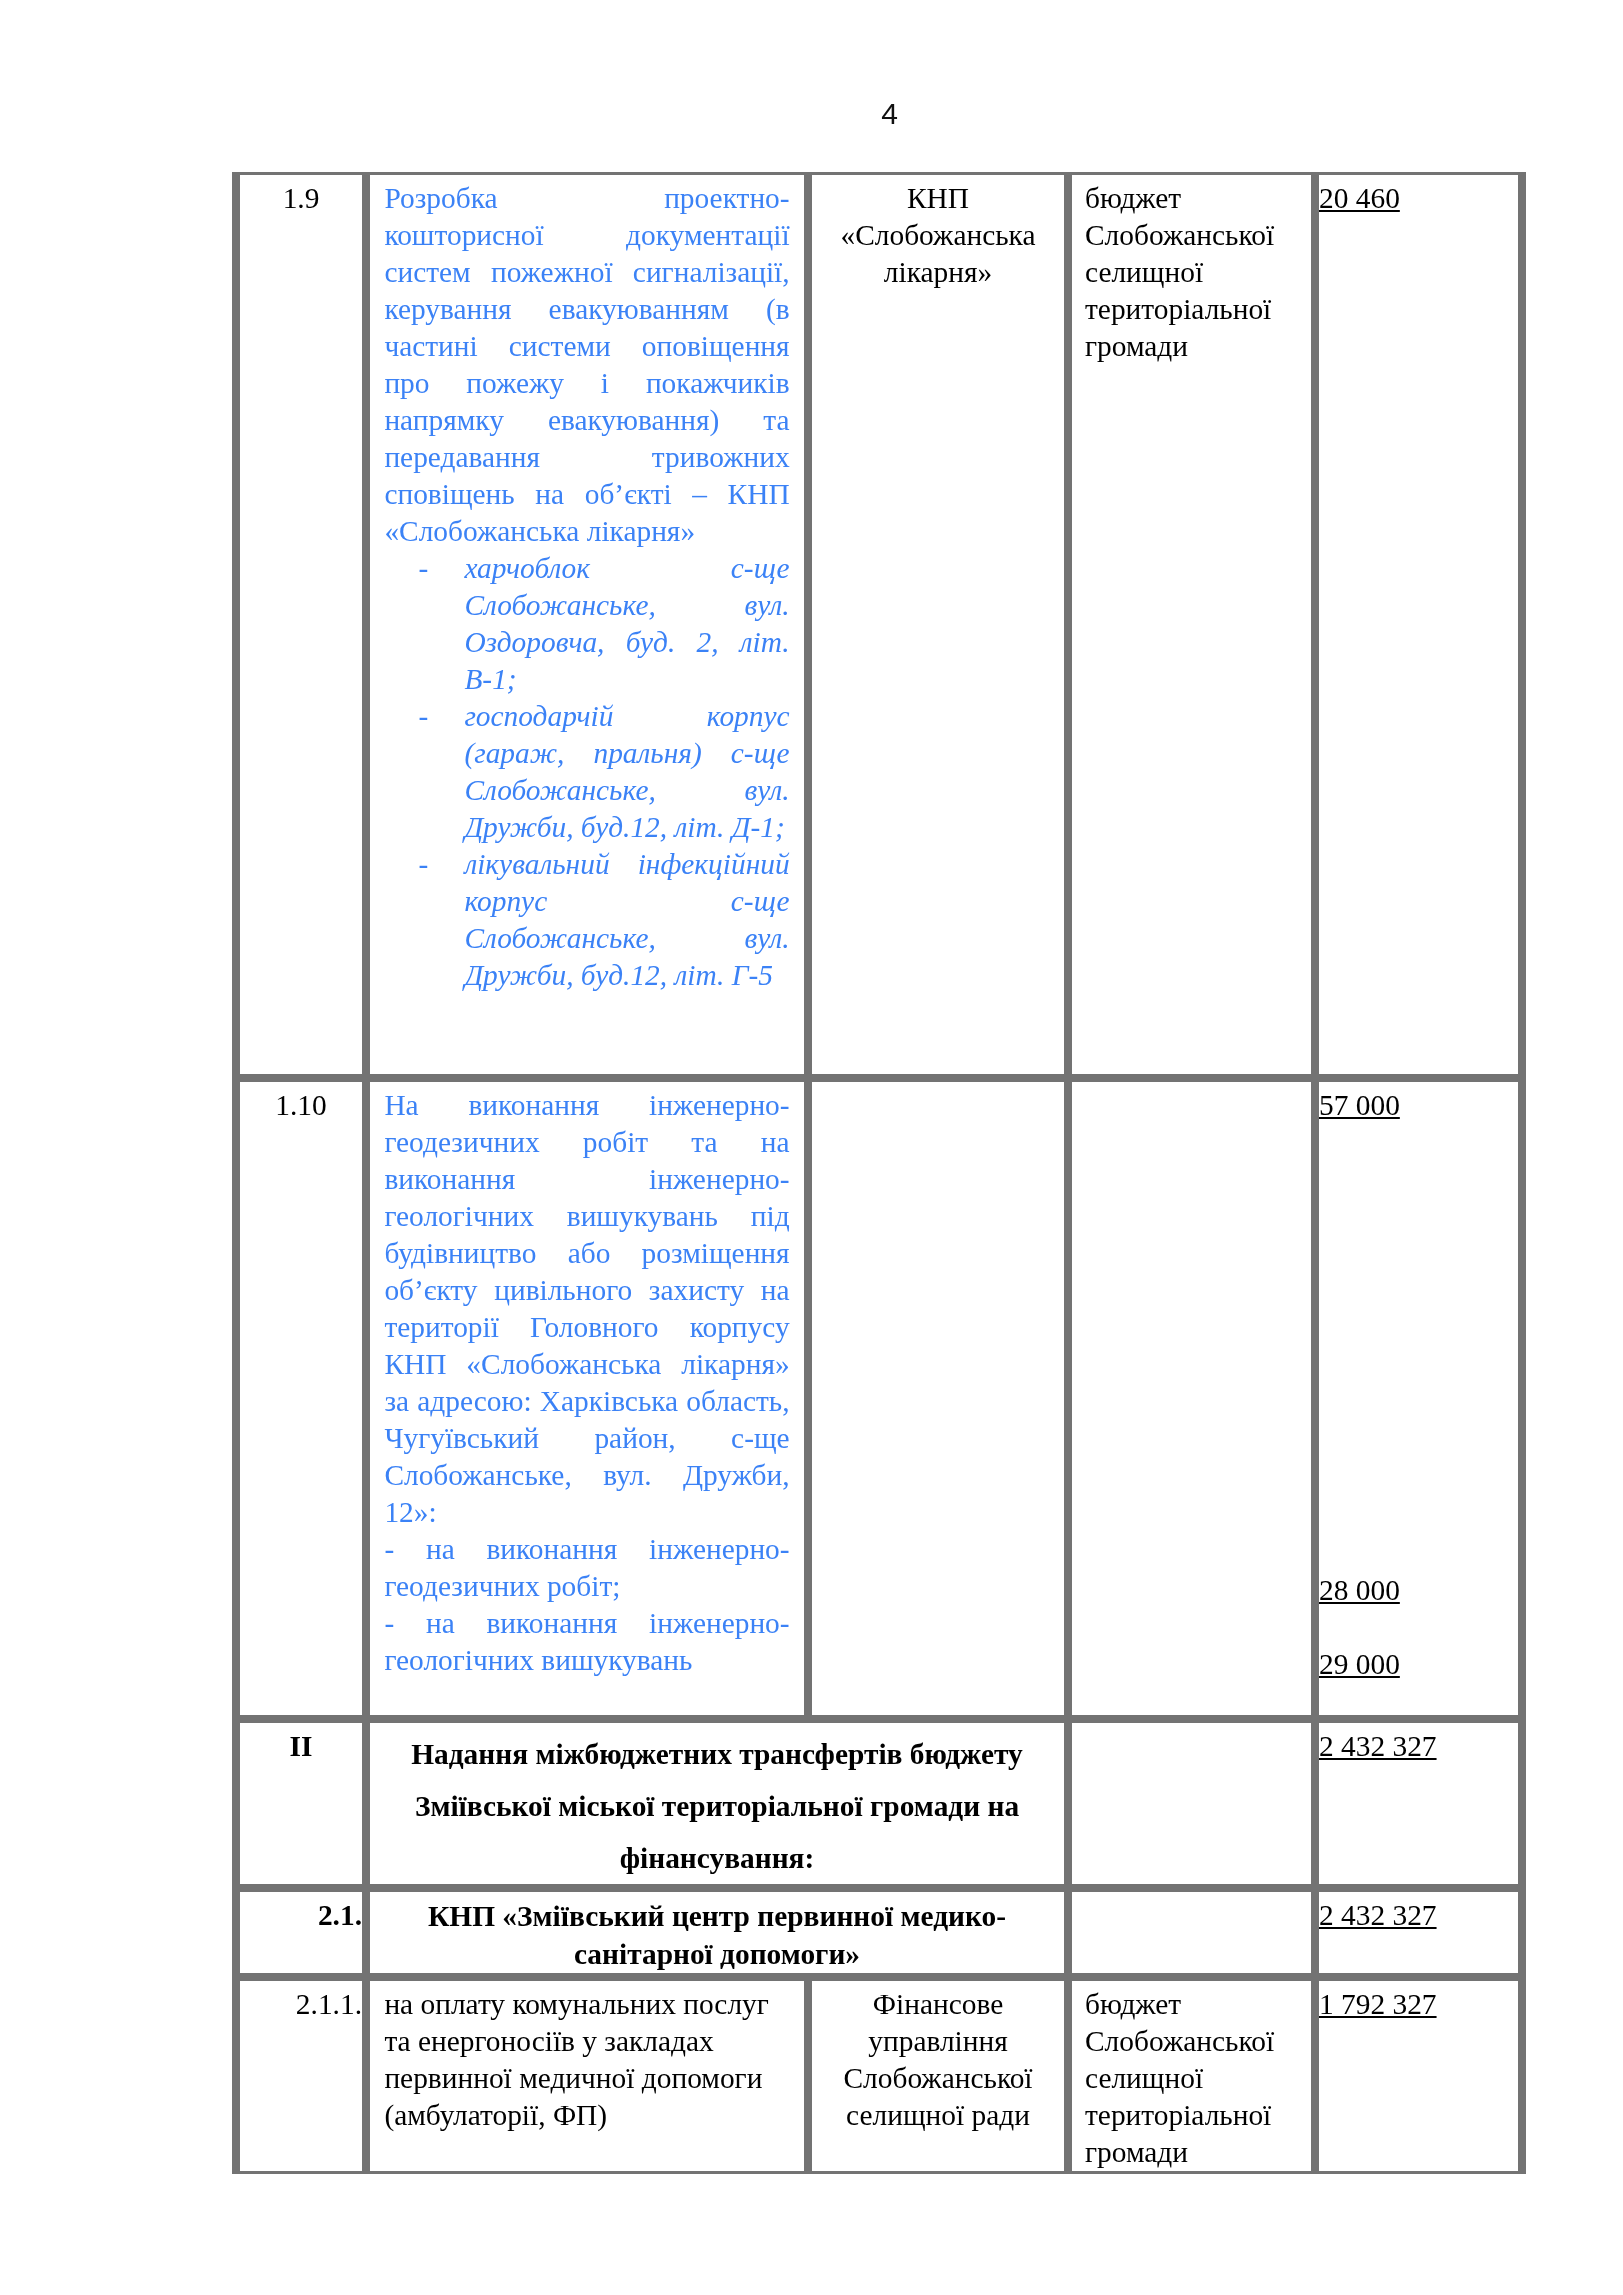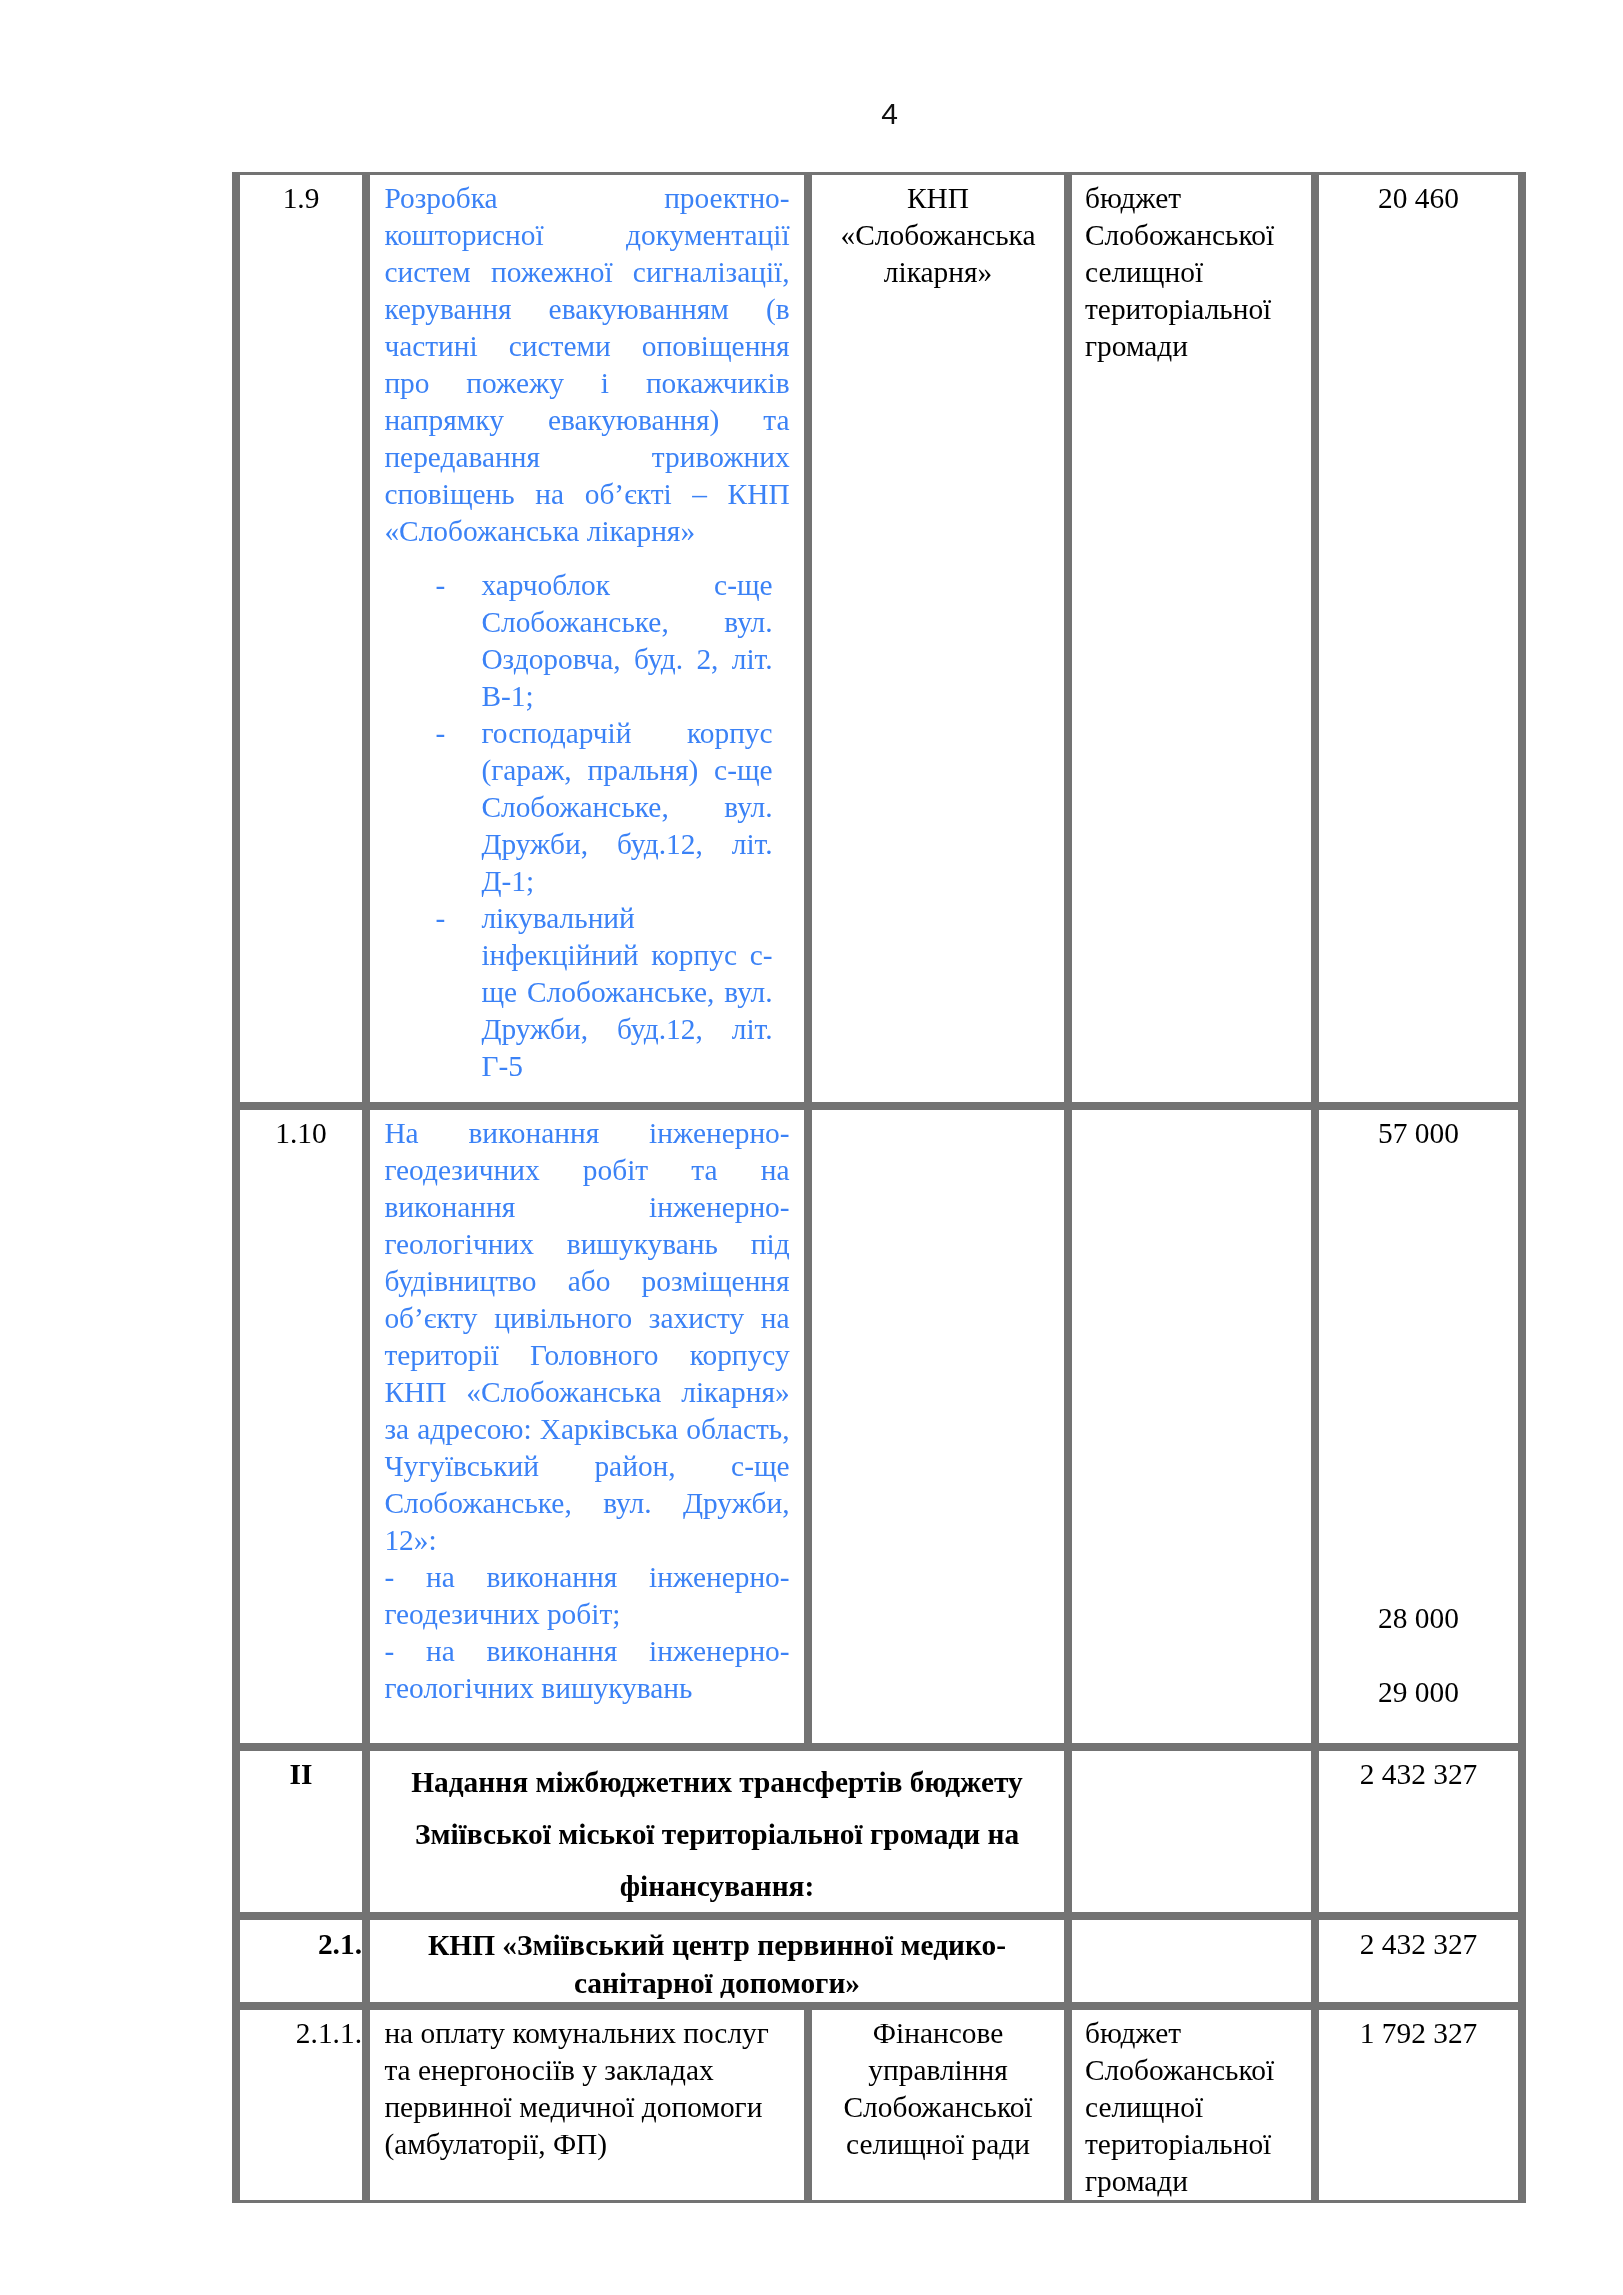--- a/index.html
+++ b/index.html
@@ -11,26 +11,26 @@
                  width: 1286px; }
   table.budget td { border: 8px solid #737373; vertical-align: top; padding: 0; font-size: 29.4px; line-height: 37px; }
   table.budget tr.first td { border-top-width: 3.3px; }
   table.budget tr.thick-top td { border-top-width: 3.3px; }
   table.budget tr.last td { border-bottom-width: 3.3px; }
   col.c1 { width: 130px; } col.c2 { width: 442px; } col.c3 { width: 260px; } col.c4 { width: 247px; } col.c5 { width: 207px; }
   .num { text-align: center; padding-top: 5.2px !important; }
   .num-left { text-align: right; padding: 5.2px 0 0 11.8px !important; }
   .desc { padding: 5.2px 14.4px 0 14.4px !important; text-align: justify; color: #3b82f6; }
   .desc p { margin: 0; text-align: justify; text-align-last: left; }
-  .desc ul { list-style: none; margin: 17px; padding: 0; }
+  .desc ul { list-style: none; margin: 0; padding: 0; font-style: italic; }
   .desc li { position: relative; padding-left: 80px; text-align: justify; text-align-last: left; }
   .desc li::before { content: "-"; position: absolute; left: 34px; }
   .center { text-align: center; padding-top: 5.2px !important; }
   .left { text-align: left; padding: 5.2px 6.5px 0 13px !important; }
-  .amount { text-align: center; padding-top: 5.2px !important; }
+  .amount { text-align: left; padding-top: 5.2px !important; text-decoration: underline; }
   .amount .sub { display: block; }
   .bold { font-weight: bold; }
   .plain-left { text-align: left; padding: 5.2px 6.5px 0 14.4px !important; }
 </style>
 </head>
 <body>
 
 <div class="page-number">4</div>
 
 <table class="budget">

